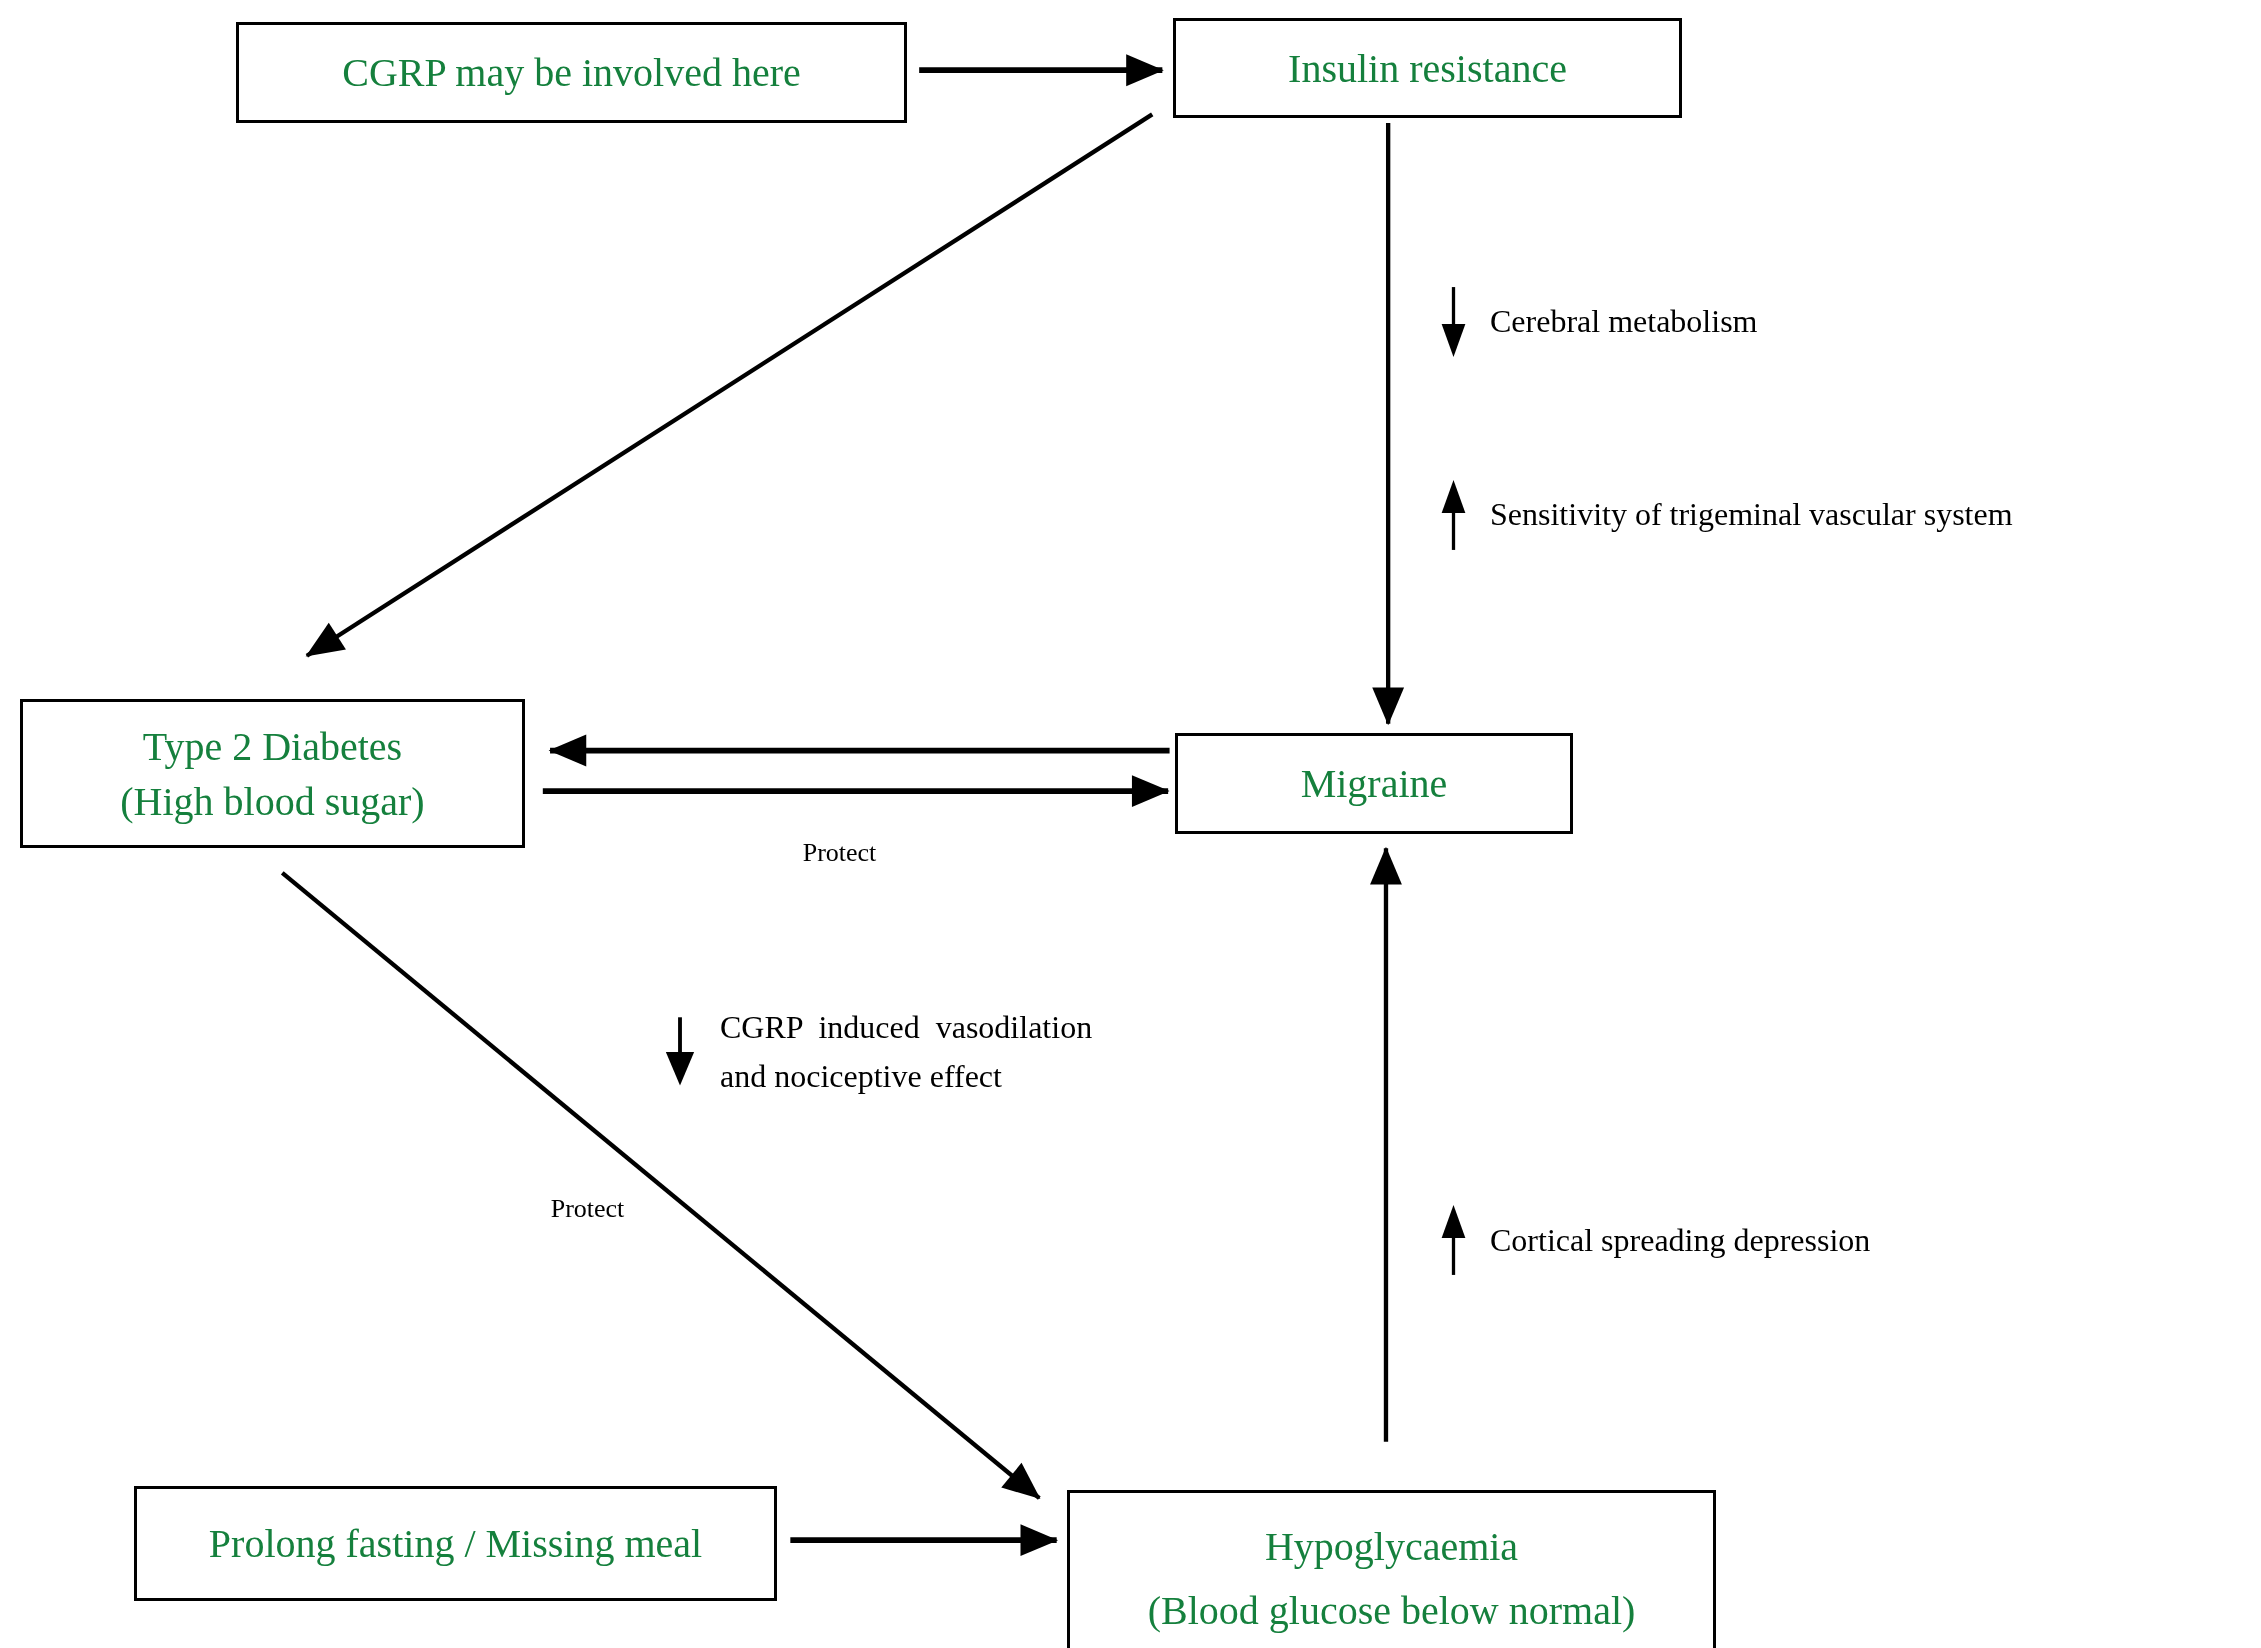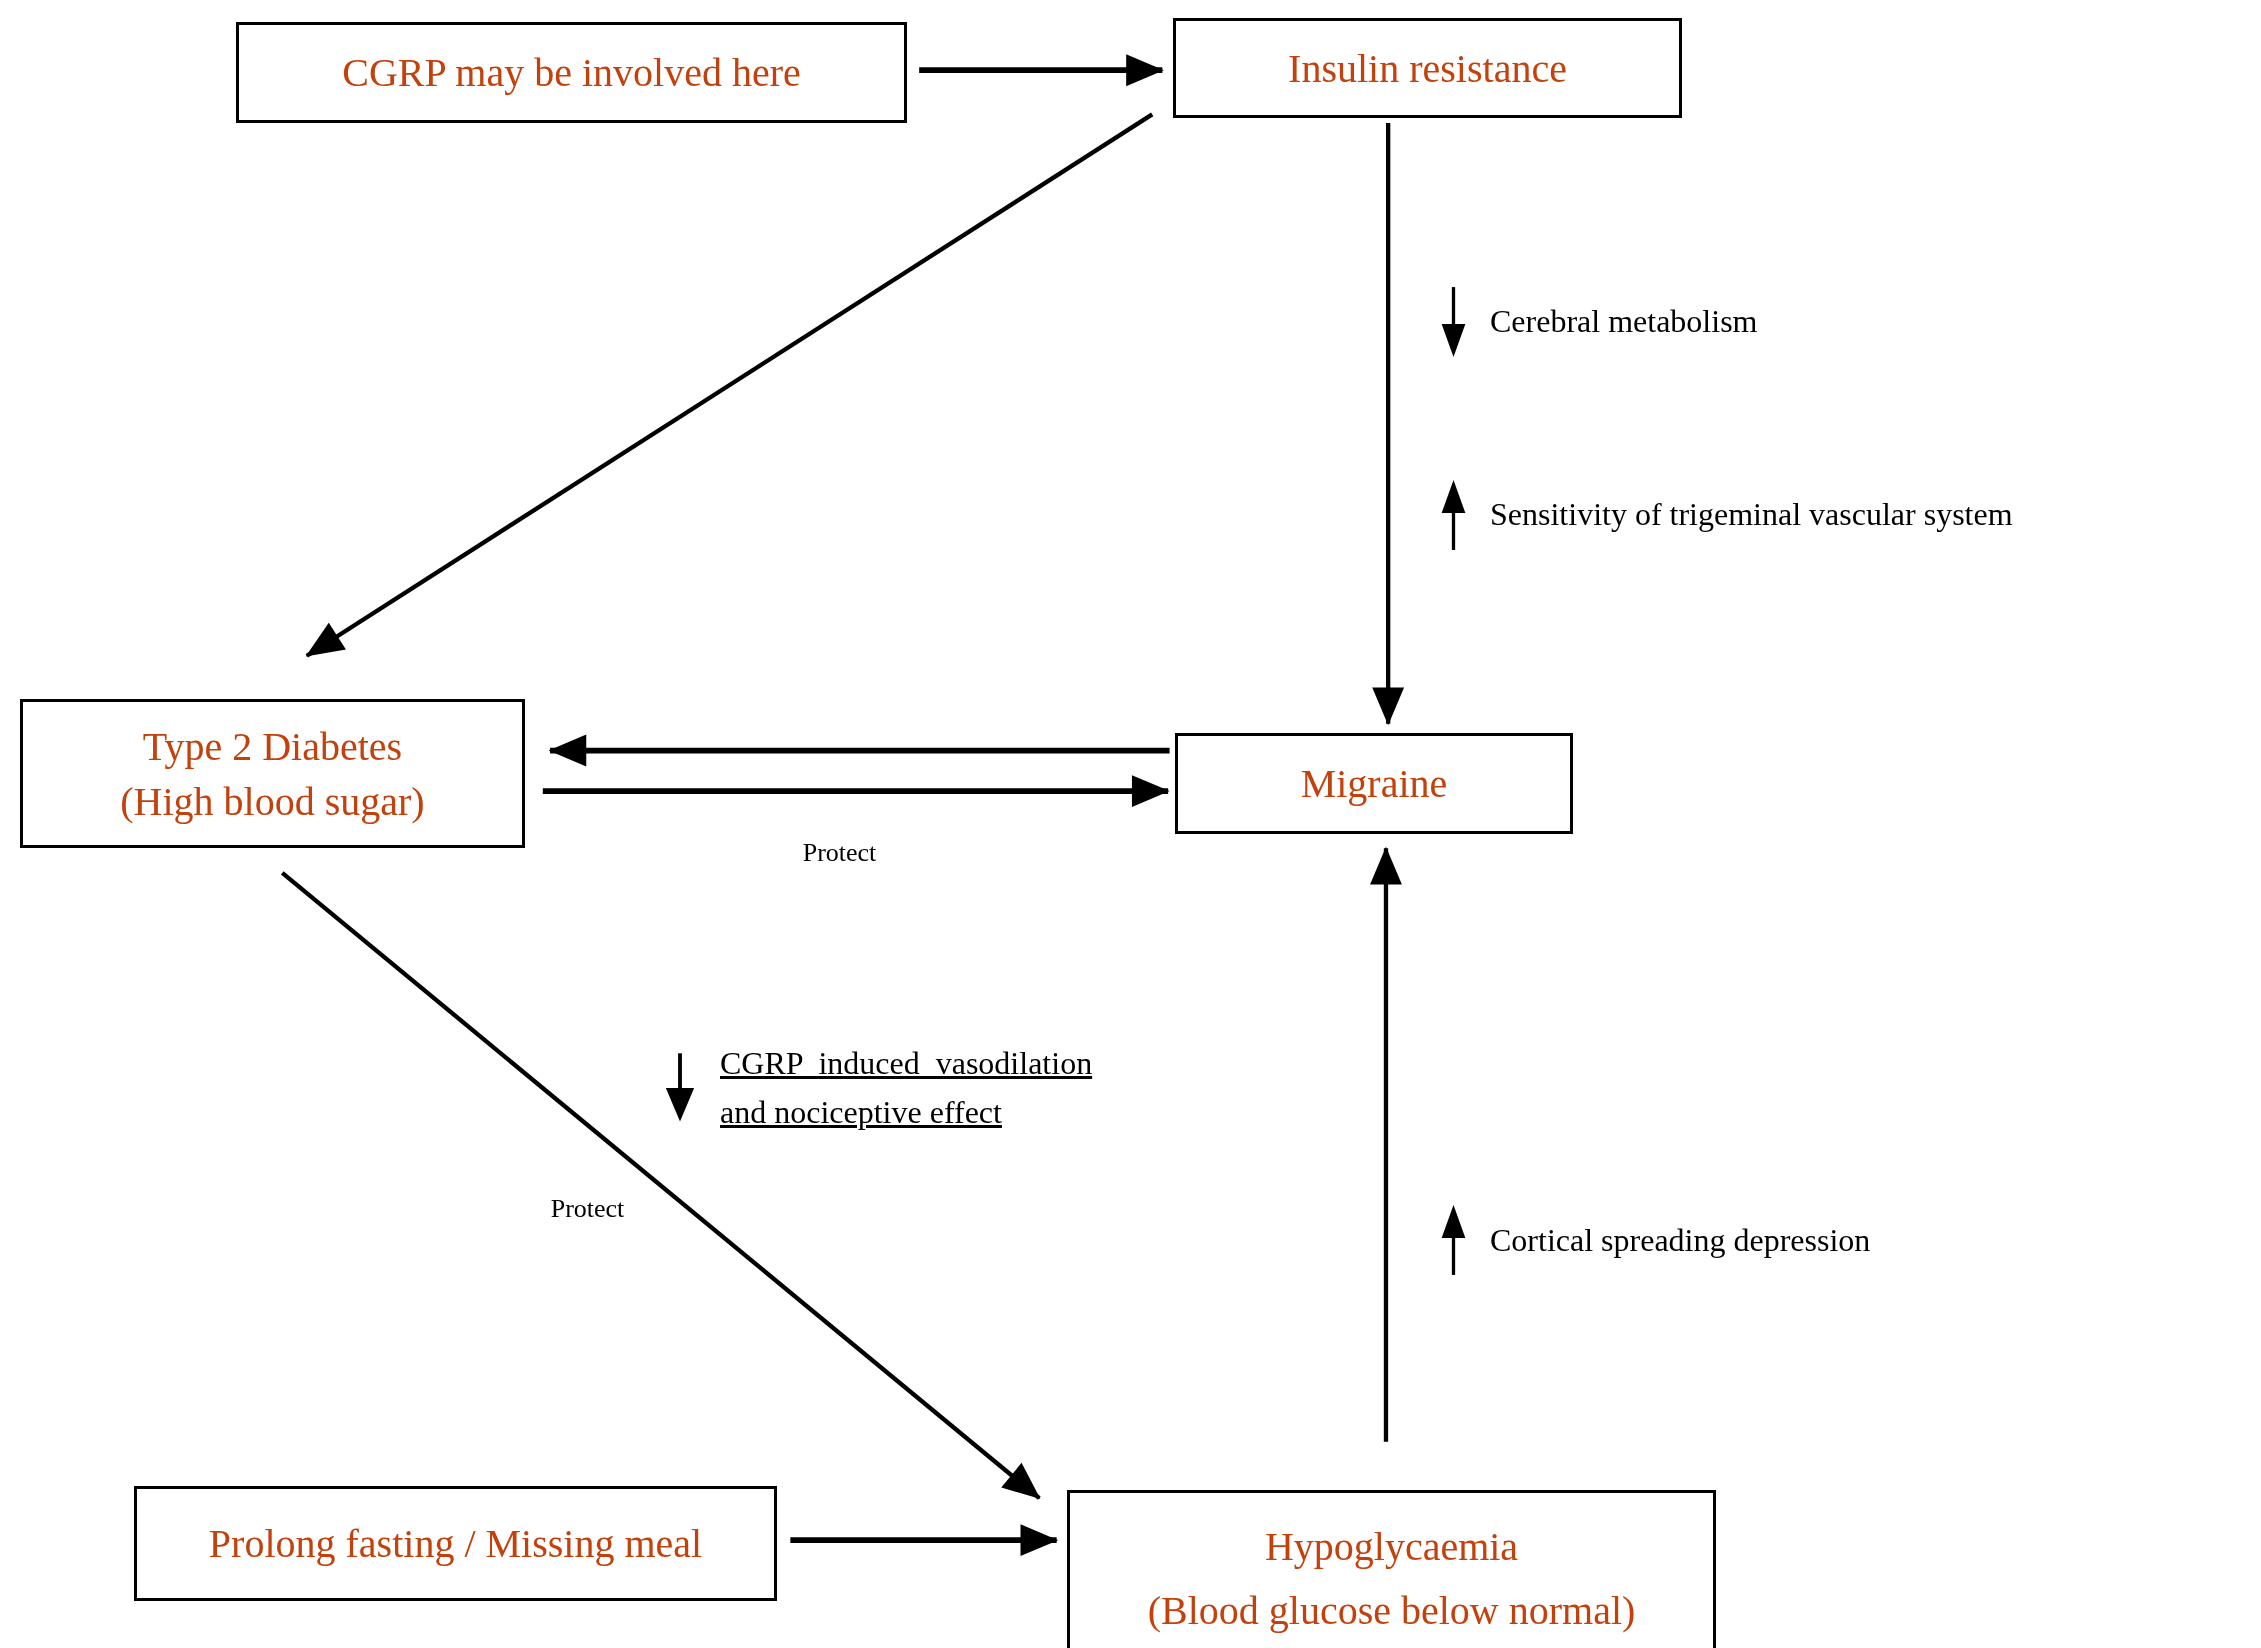--- a/index.html
+++ b/index.html
@@ -27,21 +27,21 @@
     box-sizing: border-box;
     border: 3.6px solid #000000;
     background: #ffffff;
     display: flex;
     flex-direction: column;
     align-items: center;
     justify-content: center;
     text-align: center;
     font-size: 40px;
     line-height: 55px;
-    color: #c2410c;
+    color: #15803d;
   }
   #node-cgrp      { left: 236px;  top: 22px;   width: 671px; height: 101px; }
   #node-insulin   { left: 1173px; top: 18px;   width: 509px; height: 100px; }
   #node-t2d       { left: 20px;   top: 699px;  width: 505px; height: 149px; }
   #node-migraine  { left: 1175px; top: 733px; width: 398px; height: 101px; }
   #node-hypo      { left: 1067px; top: 1446px; width: 649px; height: 178px; line-height: 64px; margin-top: 44px; }
   #node-fasting   { left: 134px;  top: 1486px; width: 643px; height: 115px; }
 
   .label-row {
     position: absolute;
@@ -49,21 +49,21 @@
     align-items: center;
     font-size: 32px;
     white-space: nowrap;
     color: #000000;
   }
   .label-row .glyph { flex: 0 0 auto; margin-right: 22px; }
   #lbl-cerebral   { left: 1439px; top: 281px;  height: 81px; }
   #lbl-trigeminal { left: 1439px; top: 474px;  height: 81px; }
   #lbl-brain      { left: 1439px; top: 1005px; height: 80px; }
   #lbl-cortical   { left: 1439px; top: 1200px; height: 80px; }
-  #lbl-cgrp-effect{ left: 662px;  top: 1044px; height: 88px; text-decoration: underline; }
+  #lbl-cgrp-effect{ left: 662px;  top: 1008px; height: 88px; }
   #lbl-cgrp-effect .two-line { line-height: 49px; white-space: pre; }
 
   .protect {
     position: absolute;
     width: 217px;
     text-align: center;
     font-size: 26px;
     color: #000000;
   }
   #protect-upper { left: 731px; top: 838px; }

